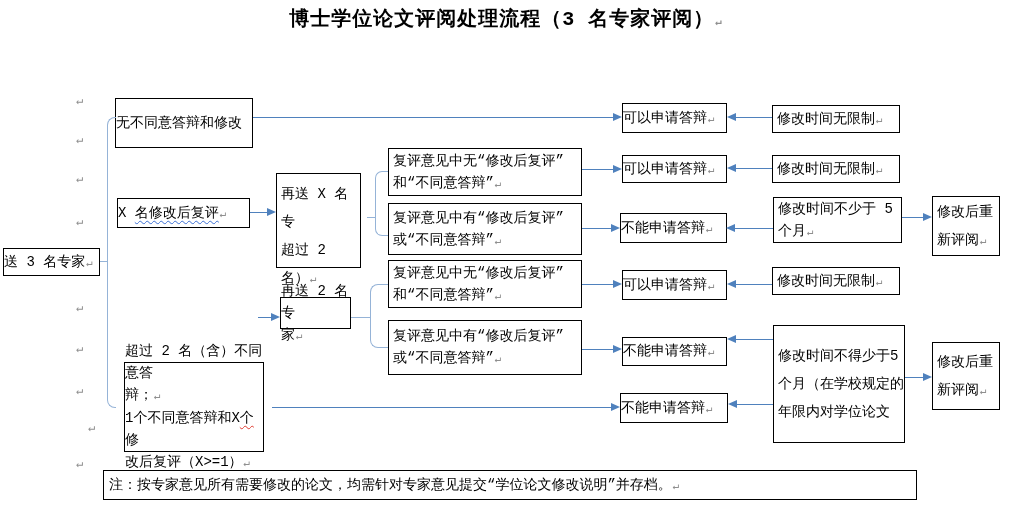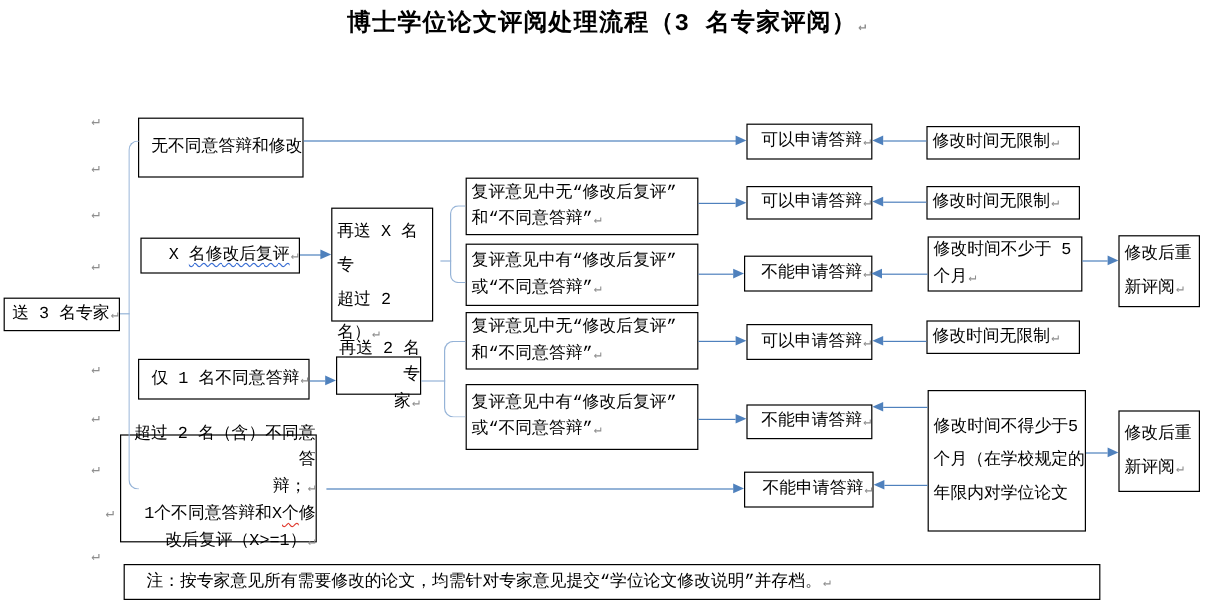--- a/index.html
+++ b/index.html
@@ -9,40 +9,40 @@
   }
   .title{
     position:absolute;left:0;top:5px;width:1012px;text-align:center;
     font-size:20px;font-weight:bold;letter-spacing:1px;
   }
   .box{
     position:absolute;border:1px solid #000;background:#fff;
     display:flex;flex-direction:column;justify-content:center;
     font-size:14px;line-height:22px;box-sizing:border-box;
   }
-  .center{text-align:right;}
+  .center{text-align:left;}
   .leftal{text-align:left;padding-left:4px;}
   .lh28{line-height:28px;}
   .pmark{color:#8f8f8f;font-size:11px;padding-left:1px;}
   .mpmark{position:absolute;color:#8f8f8f;font-size:12px;}
   .wavy-blue{text-decoration:underline wavy #3b6fd4;text-decoration-thickness:1px;text-underline-offset:3px;margin-top:46px;}
   .wavy-red{text-decoration:underline wavy #e03c31;text-decoration-thickness:1px;text-underline-offset:3px;}
   .cline{position:absolute;height:1px;background:#4f81bd;}
   .arr-r{position:absolute;width:0;height:0;border-top:4px solid transparent;border-bottom:4px solid transparent;border-left:9px solid #4f81bd;}
   .arr-l{position:absolute;width:0;height:0;border-top:4px solid transparent;border-bottom:4px solid transparent;border-right:9px solid #4f81bd;}
   .bracket{
     position:absolute;box-sizing:border-box;background:transparent;
     border-left:1px solid #95b3d7;border-top:1px solid #95b3d7;border-bottom:1px solid #95b3d7;
     border-top-left-radius:8px;border-bottom-left-radius:8px;
   }
   .bstub{position:absolute;height:1px;background:#95b3d7;}
   .note{
     position:absolute;left:103px;top:470px;width:814px;height:30px;
     border:1px solid #000;box-sizing:border-box;background:#fff;
-    font-size:14px;line-height:28px;padding-left:18px;
+    font-size:14px;line-height:28px;padding-left:5px;
   }
 </style>
 </head>
 <body>
 
 <div id="canvas">
 
   <div class="title"><span>博士学位论文评阅处理流程（3 名专家评阅）</span><span class="pmark">↵</span></div>
 
   <span class="mpmark" style="left:76px;top:93px">↵</span>
@@ -60,25 +60,22 @@
   </div>
 
   <div class="box center" style="left:115px;top:98px;width:138px;height:50px">
     <div>无不同意答辩和修改</div>
   </div>
 
   <div class="box center" style="left:117px;top:198px;width:133px;height:30px">
     <div><span>X </span><span class="wavy-blue">名修改后复评</span><span class="pmark">↵</span></div>
   </div>
 
-  <div class="box center" style="left:115px;top:299px;width:143px;height:34px">
-    <div><span>仅 1 名不同意答辩</span><span class="pmark">↵</span></div>
-  </div>
-
-  <div class="box center" style="left:100px;top:362px;width:164px;height:90px">
+
+  <div class="box center" style="left:124px;top:362px;width:140px;height:90px">
     <div>超过 2 名（含）不同意答</div>
     <div><span>辩；</span><span class="pmark">↵</span></div>
     <div><span>1个不同意答辩和X</span><span class="wavy-red">个</span><span>修</span></div>
     <div><span>改后复评（X&gt;=1）</span><span class="pmark">↵</span></div>
   </div>
 
   <div class="box leftal lh28" style="left:276px;top:173px;width:85px;height:95px;justify-content:flex-start;padding-top:6px">
     <div>再送 X 名专</div>
     <div><span>超过 2 名）</span><span class="pmark">↵</span></div>
   </div>

